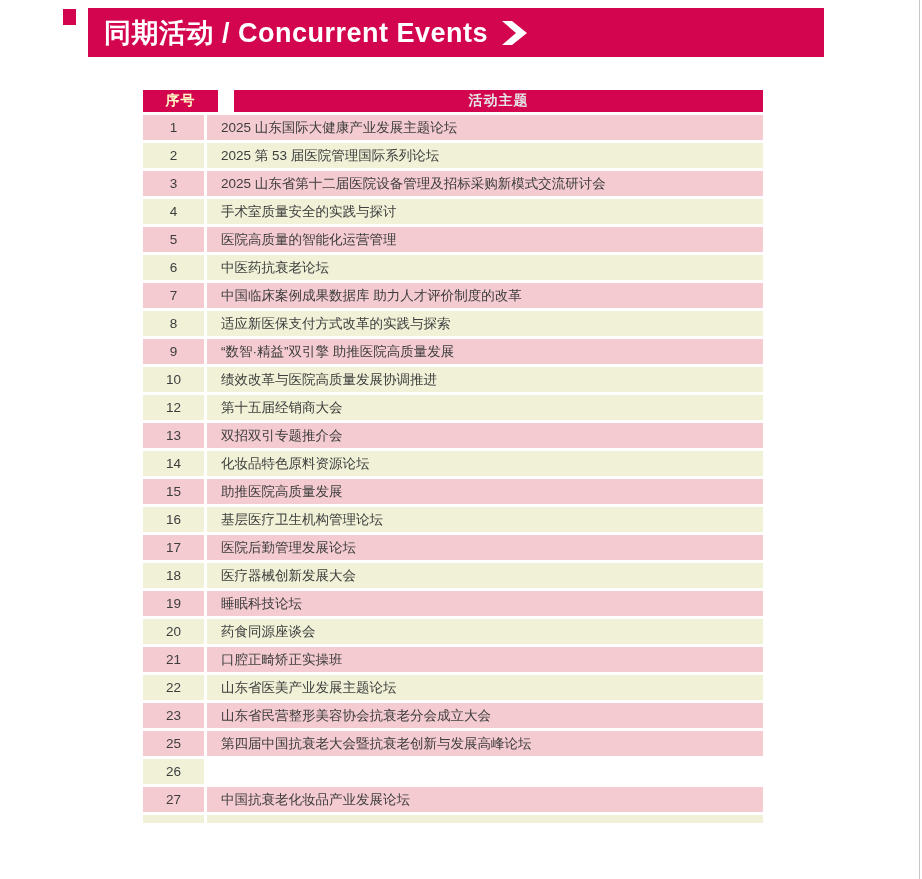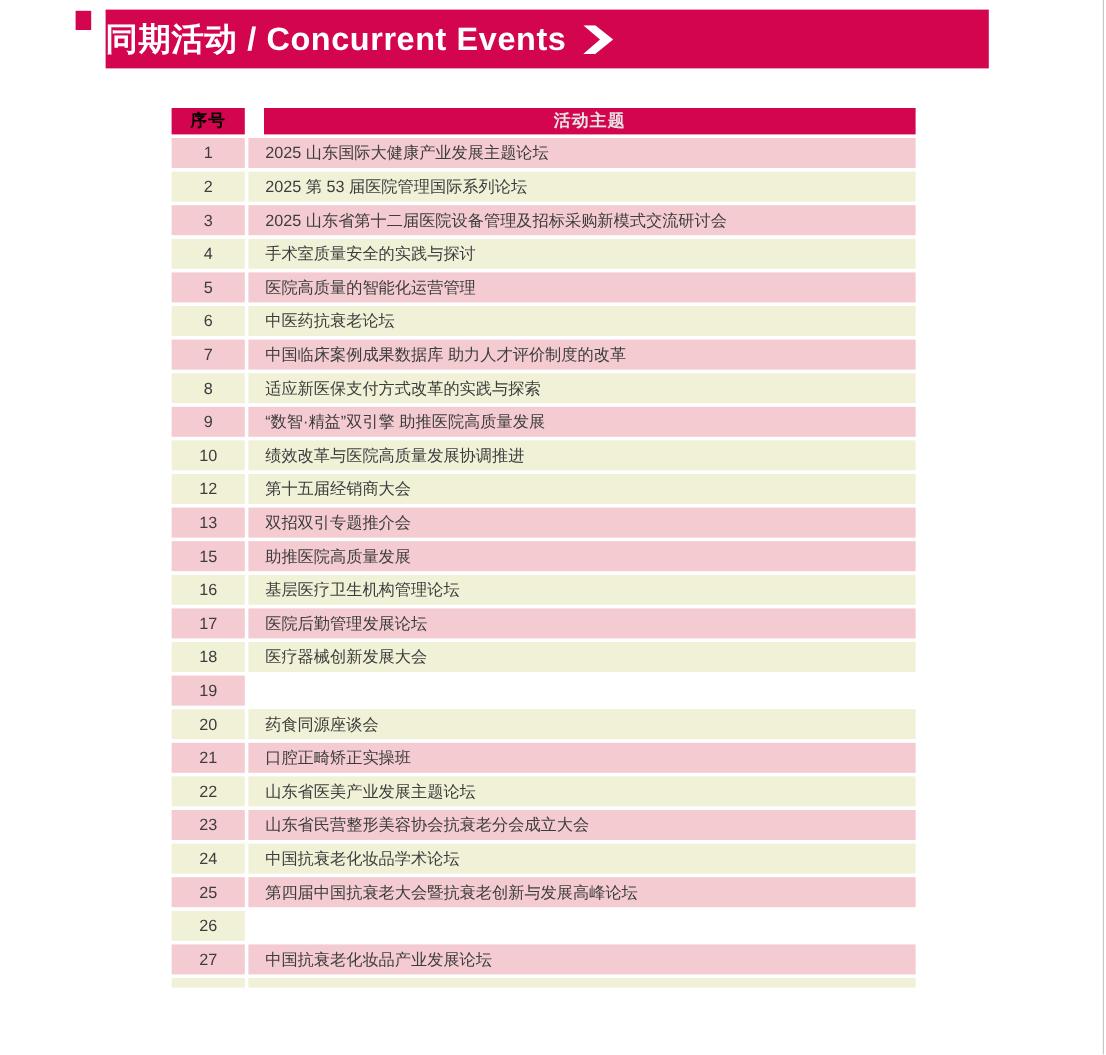--- a/index.html
+++ b/index.html
@@ -25,20 +25,21 @@
   }
   .banner {
     position: absolute;
     left: 88px;
     top: 8px;
     width: 736px;
     height: 49px;
     background: #d3054f;
     display: flex;
     align-items: center;
+    padding-left: 16px;
     box-sizing: border-box;
   }
   .banner-title {
     color: #ffffff;
     font-size: 27px;
     font-weight: bold;
     letter-spacing: 0.5px;
     white-space: nowrap;
   }
   .banner-chevron {
@@ -54,24 +55,24 @@
   }
   .t-header {
     display: flex;
     height: 22px;
     margin-bottom: 3px;
     font-size: 14px;
     font-weight: bold;
     letter-spacing: 1px;
   }
   .t-header .col-num {
-    width: 61px;
+    width: 75px;
     margin-right: 16px;
     background: #d3054f;
-    color: #000000;
+    color: #fef9c3;
     display: flex;
     align-items: center;
     justify-content: center;
   }
   .t-header .col-topic {
     flex: 1;
     background: #d3054f;
     color: #e5e5e5;
     display: flex;
     align-items: center;
@@ -175,58 +176,59 @@
           <div class="cell topic">绩效改革与医院高质量发展协调推进</div>
         </div>
         <div class="row yellow">
           <div class="cell num">12</div>
           <div class="cell topic">第十五届经销商大会</div>
         </div>
         <div class="row pink">
           <div class="cell num">13</div>
           <div class="cell topic">双招双引专题推介会</div>
         </div>
+        <div class="row yellow">
+          <div class="cell num">14</div>
+          <div class="cell topic">化妆品特色原料资源论坛</div>
+        </div>
         <div class="row pink">
           <div class="cell num">15</div>
           <div class="cell topic">助推医院高质量发展</div>
         </div>
         <div class="row yellow">
           <div class="cell num">16</div>
           <div class="cell topic">基层医疗卫生机构管理论坛</div>
         </div>
         <div class="row pink">
           <div class="cell num">17</div>
           <div class="cell topic">医院后勤管理发展论坛</div>
         </div>
         <div class="row yellow">
           <div class="cell num">18</div>
           <div class="cell topic">医疗器械创新发展大会</div>
         </div>
         <div class="row pink">
           <div class="cell num">19</div>
+          <div class="cell topic">睡眠科技论坛</div>
         </div>
         <div class="row yellow">
           <div class="cell num">20</div>
           <div class="cell topic">药食同源座谈会</div>
         </div>
         <div class="row pink">
           <div class="cell num">21</div>
           <div class="cell topic">口腔正畸矫正实操班</div>
         </div>
         <div class="row yellow">
           <div class="cell num">22</div>
           <div class="cell topic">山东省医美产业发展主题论坛</div>
         </div>
         <div class="row pink">
           <div class="cell num">23</div>
           <div class="cell topic">山东省民营整形美容协会抗衰老分会成立大会</div>
-        </div>
-        <div class="row yellow">
-          <div class="cell num">24</div>
-          <div class="cell topic">中国抗衰老化妆品学术论坛</div>
         </div>
         <div class="row pink">
           <div class="cell num">25</div>
           <div class="cell topic">第四届中国抗衰老大会暨抗衰老创新与发展高峰论坛</div>
         </div>
         <div class="row yellow">
           <div class="cell num">26</div>
         </div>
         <div class="row pink">
           <div class="cell num">27</div>

